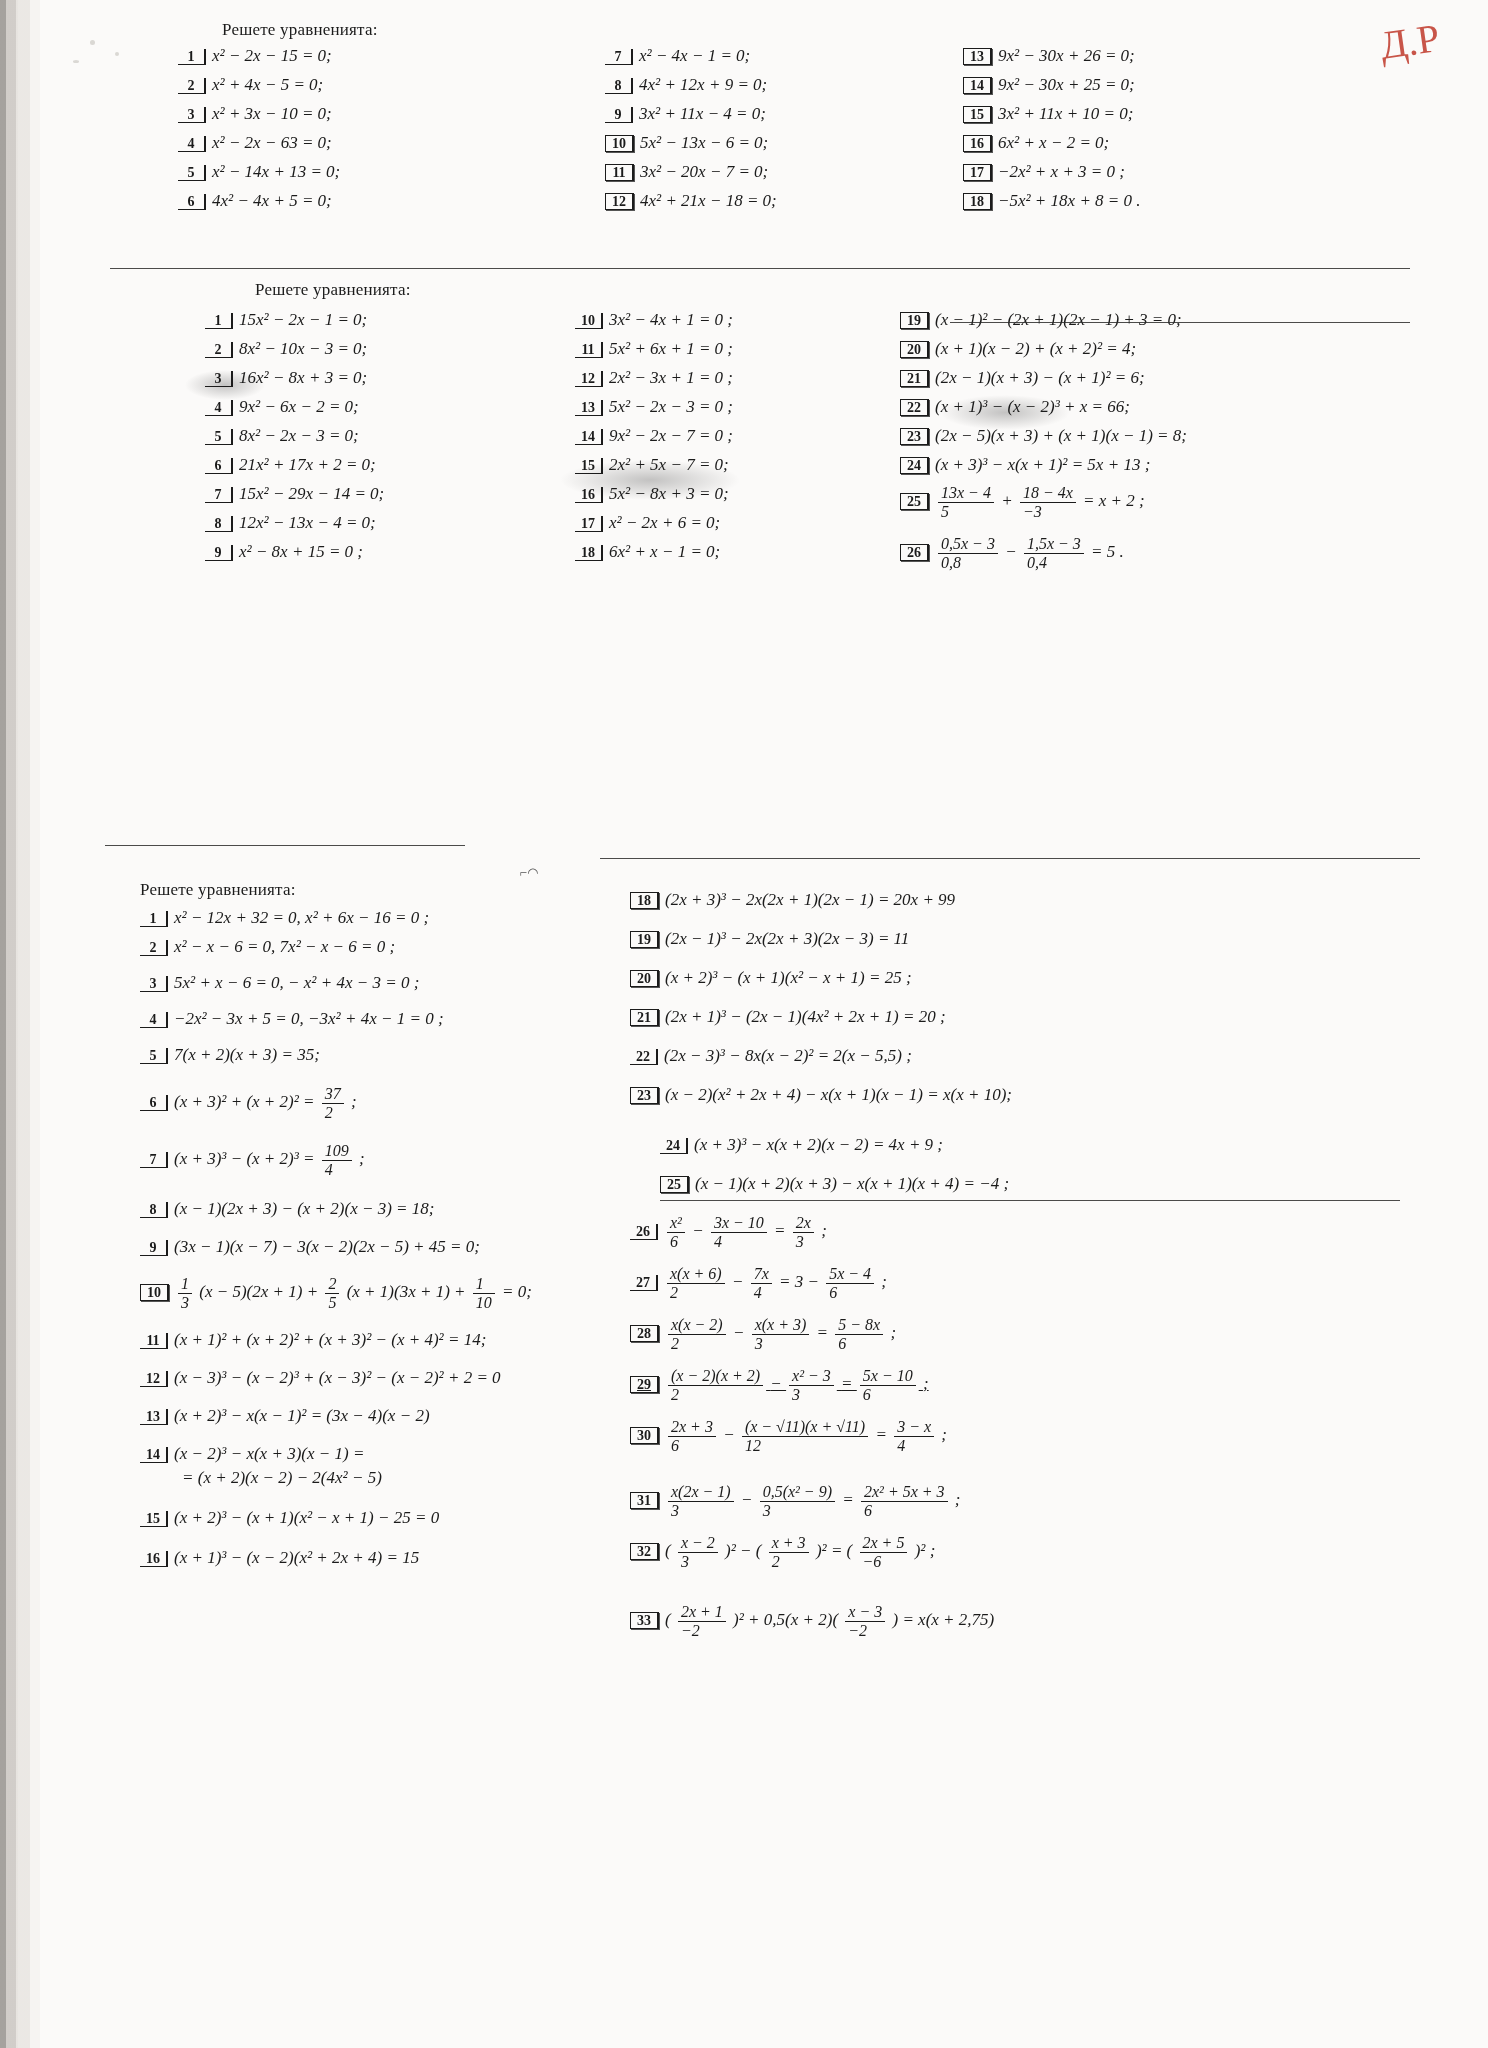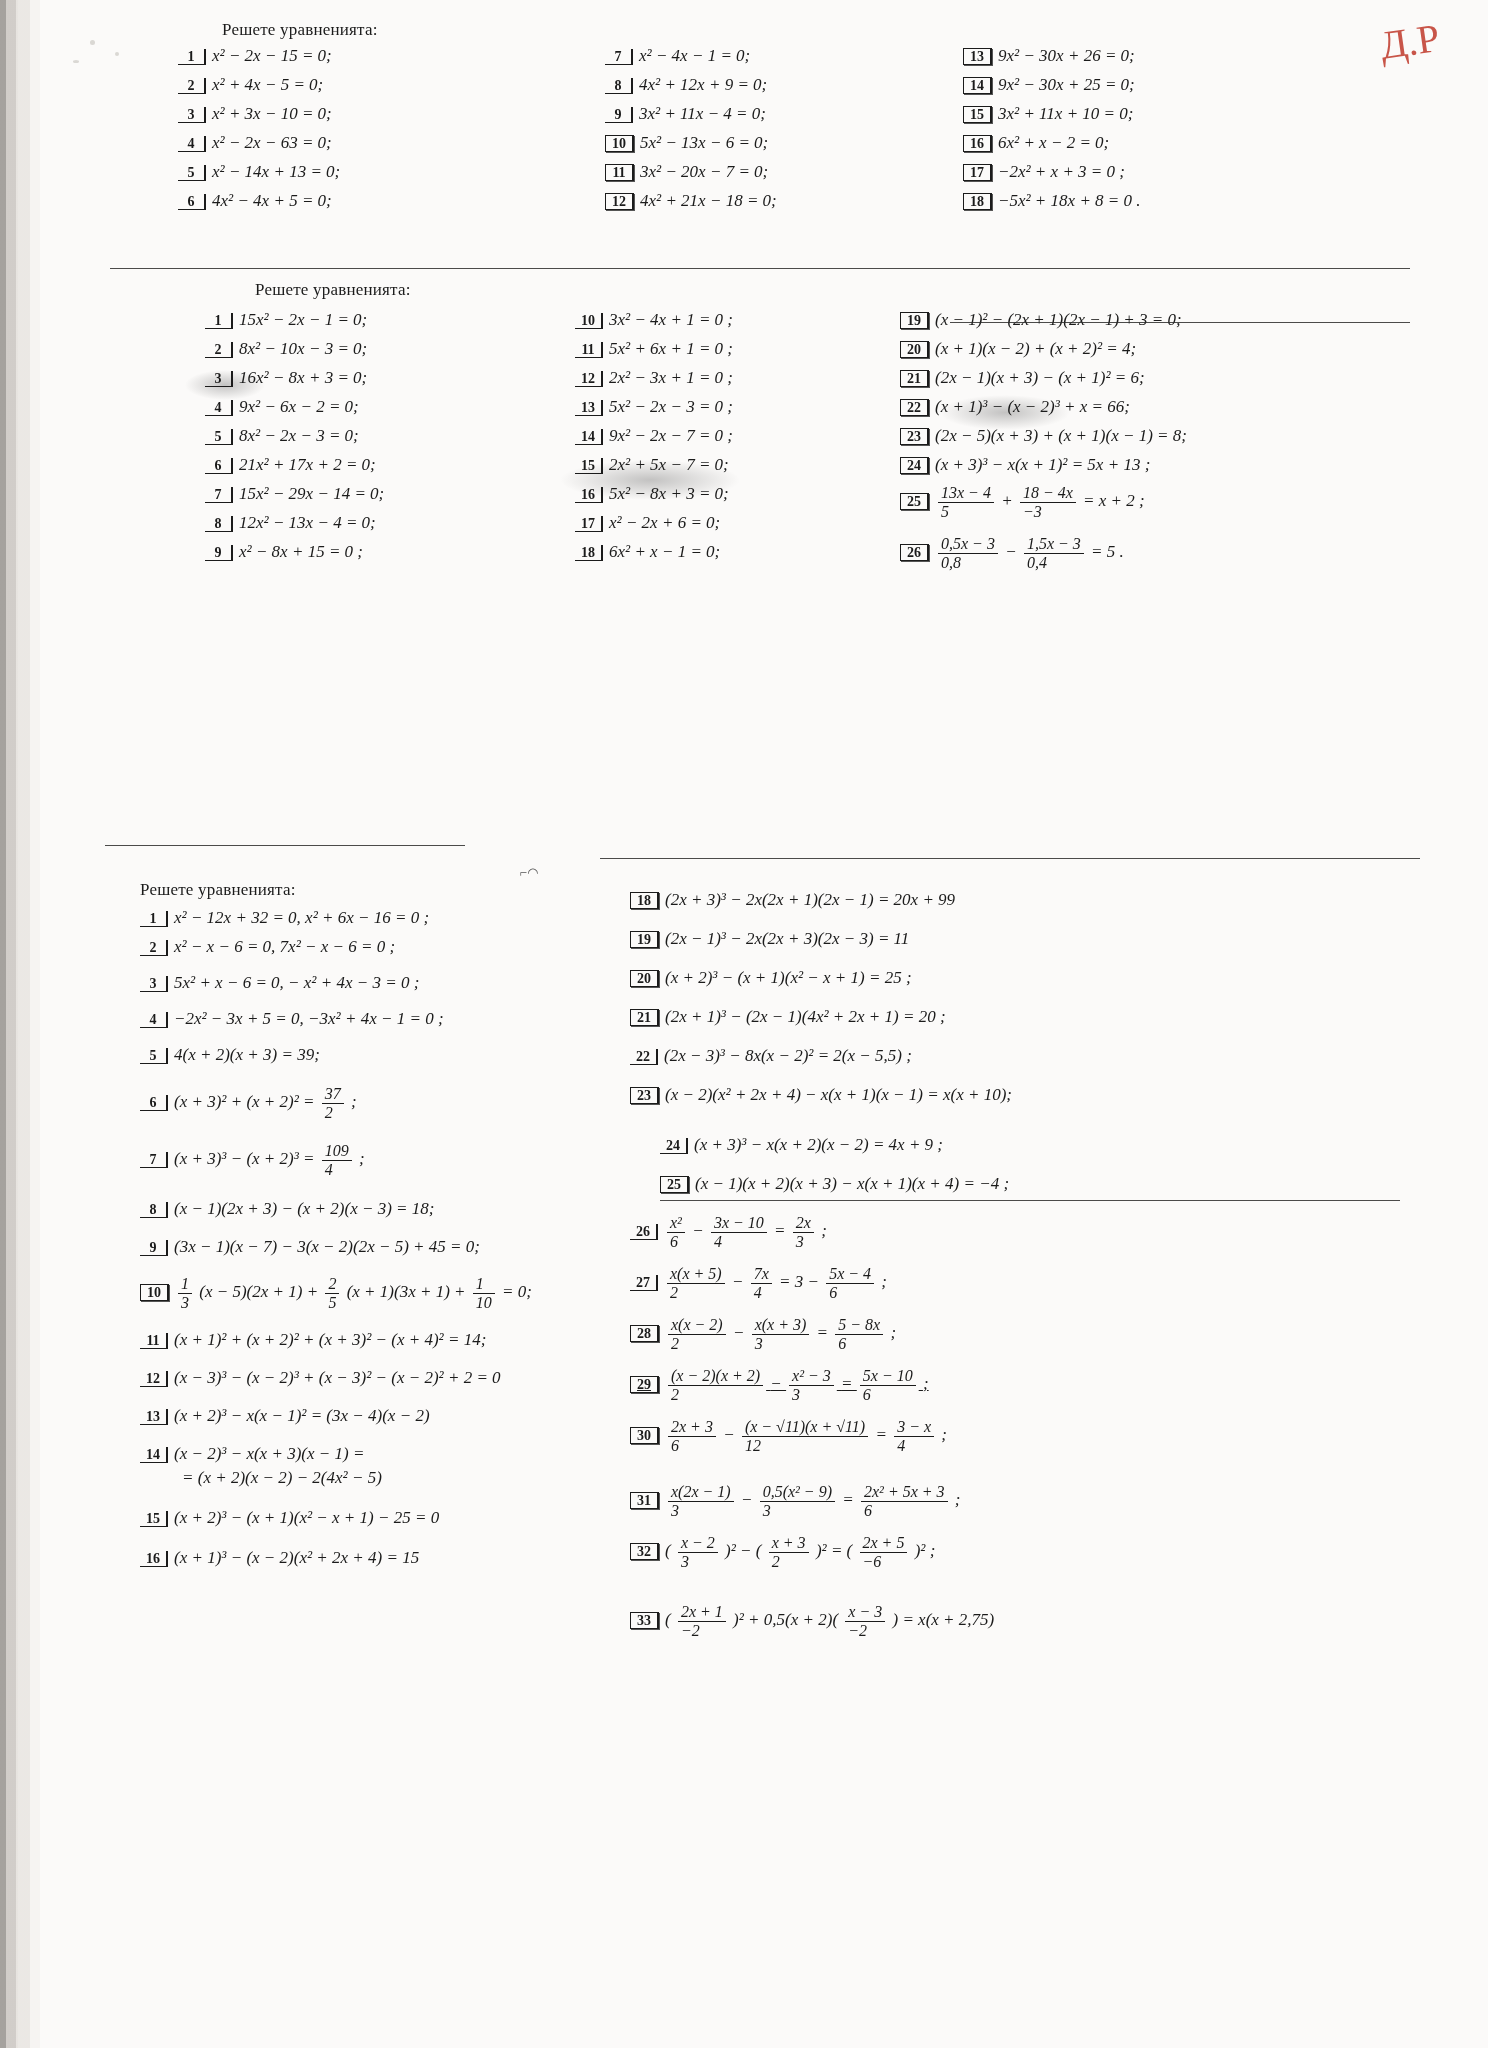--- a/index.html
+++ b/index.html
@@ -298,21 +298,21 @@
     <div class="row" style="margin-bottom:16px;">
         <span class="num open">3</span>
         <span class="eq">5x² + x − 6 = 0,  − x² + 4x − 3 = 0 ;</span>
       </div>
     <div class="row" style="margin-bottom:16px;">
         <span class="num open">4</span>
         <span class="eq">−2x² − 3x + 5 = 0,  −3x² + 4x − 1 = 0 ;</span>
       </div>
     <div class="row" style="margin-bottom:20px;">
         <span class="num open">5</span>
-        <span class="eq">4(x + 2)(x + 3) = 39;</span>
+        <span class="eq">7(x + 2)(x + 3) = 35;</span>
       </div>
 
     <div class="row" style="margin-bottom:20px;">
       <span class="num open">6</span>
       <span class="eq">
         <span>(x + 3)² + (x + 2)² = </span>
         <span class="frac"><span class="t">37</span><span class="b">2</span></span>
         <span>;</span>
       </span>
     </div>
@@ -418,21 +418,21 @@
         <span class="frac"><span class="t">3x − 10</span><span class="b">4</span></span>
         <span> = </span>
         <span class="frac"><span class="t">2x</span><span class="b">3</span></span>
         <span> ;</span>
       </span>
     </div>
 
     <div class="row" style="margin-bottom:14px;">
       <span class="num open">27</span>
       <span class="eq">
-        <span class="frac"><span class="t">x(x + 5)</span><span class="b">2</span></span>
+        <span class="frac"><span class="t">x(x + 6)</span><span class="b">2</span></span>
         <span> − </span>
         <span class="frac"><span class="t">7x</span><span class="b">4</span></span>
         <span> = 3 − </span>
         <span class="frac"><span class="t">5x − 4</span><span class="b">6</span></span>
         <span> ;</span>
       </span>
     </div>
 
     <div class="row" style="margin-bottom:14px;font-family:Liberation Serif, serif;">
       <span class="num">28</span>

